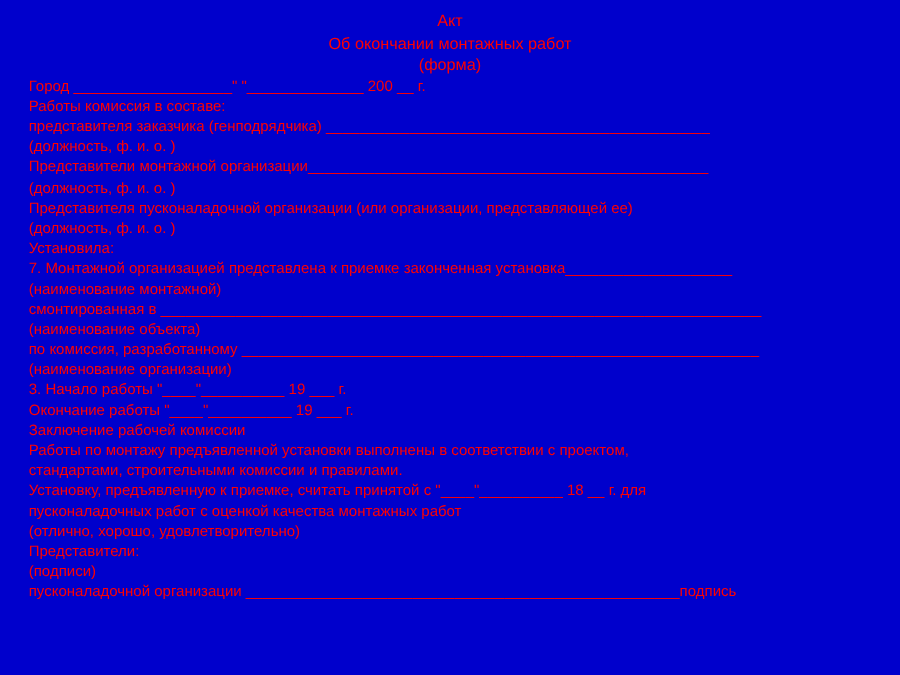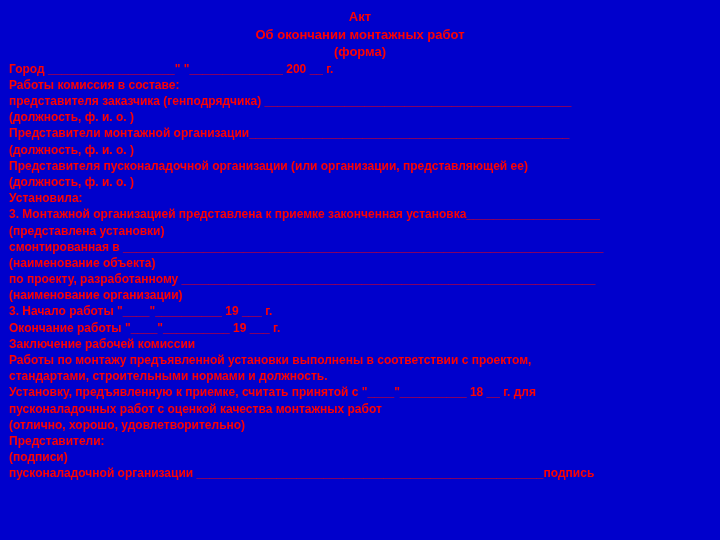--- a/index.html
+++ b/index.html
@@ -5,25 +5,25 @@
   body {
     margin: 0;
     padding: 0;
     background: #0000cc;
     font-family: Arial, sans-serif;
     width: 720px;
     height: 540px;
     overflow: hidden;
   }
   .page {
-    padding: 8px 9px;
+    padding: 8px 23px;
     color: #ff0000;
     font-size: 12px;
     line-height: 1.35;
-    font-weight: bold;
+    font-weight: normal;
   }
   .center {
     text-align: center;
   }
   .title {
     font-size: 13px;
   }
 </style>
 </head>
 <body>
@@ -35,30 +35,30 @@
 
   <div>Город ___________________"                                                                                   "______________ 200 __ г.</div>
   <div>Работы комиссия в составе:</div>
   <div>представителя заказчика (генподрядчика) ______________________________________________</div>
   <div>(должность, ф. и. о. )</div>
   <div>Представители монтажной организации________________________________________________</div>
   <div>(должность, ф. и. о. )</div>
   <div>Представителя пусконаладочной организации (или организации, представляющей ее)</div>
   <div>(должность, ф. и. о. )</div>
   <div>Установила:</div>
-  <div>3. Монтажной организацией представлена к приемке законченная установка____________________</div>
-  <div>                                                                                                                       (представлена установки)</div>
+  <div>7. Монтажной организацией представлена к приемке законченная установка____________________</div>
+  <div>                                                                                                                       (наименование монтажной)</div>
   <div>смонтированная в ________________________________________________________________________</div>
   <div>                                                                     (наименование объекта)</div>
-  <div>по проекту, разработанному ______________________________________________________________</div>
+  <div>по комиссия, разработанному ______________________________________________________________</div>
   <div>                                                                     (наименование организации)</div>
   <div>3. Начало работы "____"__________ 19 ___ г.</div>
   <div>Окончание работы "____"__________ 19 ___ г.</div>
   <div>Заключение рабочей комиссии</div>
   <div>Работы по монтажу предъявленной установки выполнены в соответствии с проектом,</div>
-  <div>стандартами, строительными нормами и должность.</div>
+  <div>стандартами, строительными комиссии и правилами.</div>
   <div>Установку, предъявленную к приемке, считать принятой с "____"__________ 18 __ г. для</div>
   <div>пусконаладочных работ с оценкой качества монтажных работ</div>
   <div>(отлично, хорошо, удовлетворительно)</div>
   <div>Представители:</div>
   <div>(подписи)</div>
   <div>пусконаладочной организации ____________________________________________________подпись</div>
 </div>
 
 </body></html>

